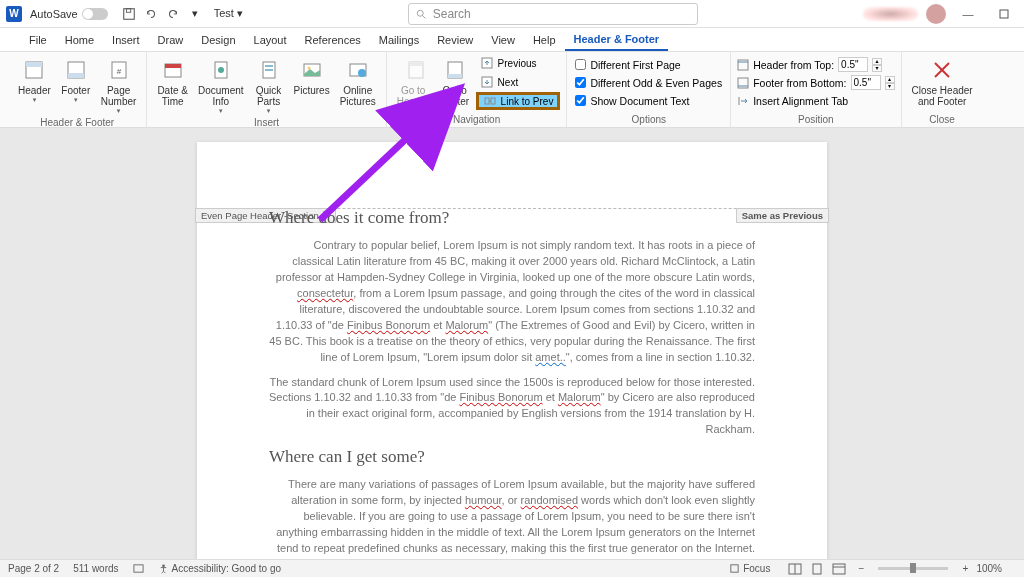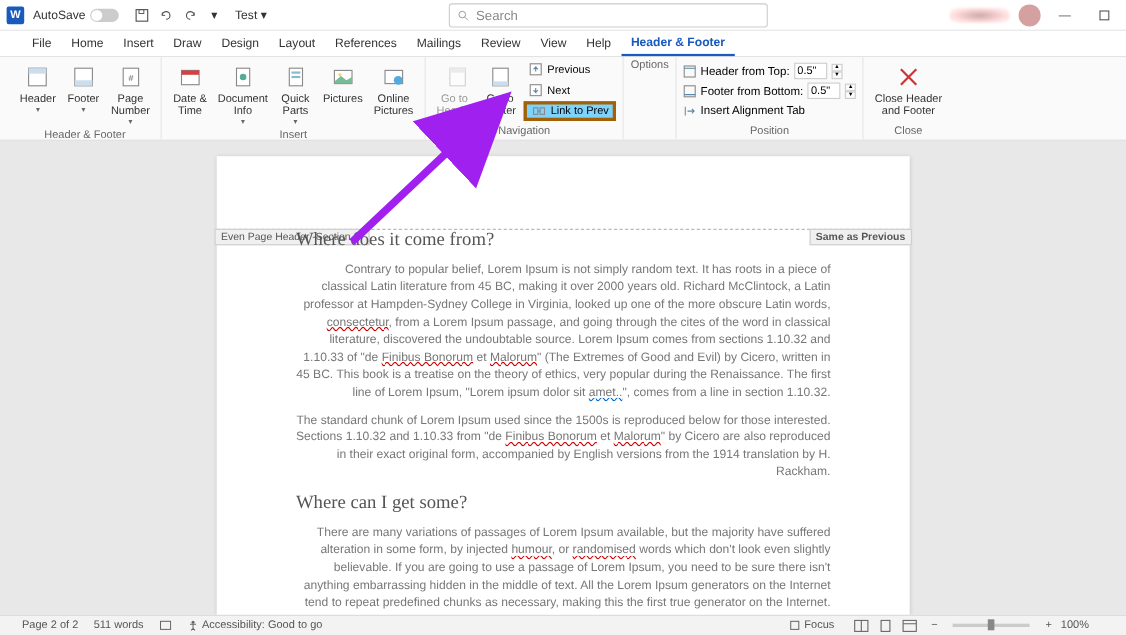--- a/index.html
+++ b/index.html
@@ -58,21 +58,21 @@
 .page-body h2 { font-family: Georgia, serif; font-size: 17px; color: #555; font-weight: normal; margin-bottom: 10px; margin-top: 0; }
 .page-body h2.second { }
 .page-body p { font-size: 11px; line-height: 1.45; color: #777; margin-bottom: 9px; text-align: right; }
 .wavy { text-decoration: underline wavy #c00 1px; text-underline-offset: 1px; }
 .wavyb { text-decoration: underline wavy #06c 1px; text-underline-offset: 1px; }
 
 
 .arrow-svg { position: absolute; top: 70px; left: 310px; width: 170px; height: 160px; pointer-events: none; z-index: 100; }
 
 
-.statusbar { position: absolute; bottom: 0; left: 0; right: 0; height: 18px; background: #f3f3f3; border-top: 1px solid #ddd; display: flex; align-items: center; padding: 0 20px; font-size: 10px; color: #555; }
+.statusbar { position: absolute; bottom: 0; left: 0; right: 0; height: 18px; background: #f3f3f3; border-top: 1px solid #ddd; display: flex; align-items: center; padding: 0 8px; font-size: 10px; color: #555; }
 .statusbar .sitem { margin-right: 14px; display: flex; align-items: center; gap: 3px; }
 .statusbar .spacer { flex: 1; }
 .statusbar .view-btn { width: 22px; height: 16px; display: flex; align-items: center; justify-content: center; cursor: pointer; }
 .statusbar .zoom-slider { width: 70px; height: 3px; background: #ccc; margin: 0 6px; position: relative; }
 .statusbar .zoom-slider::after { content: ""; width: 6px; height: 10px; background: #888; position: absolute; left: 32px; top: -4px; }
 
 svg { display: block; }
 </style>
 </head>
 <body>
@@ -283,20 +283,36 @@
               </svg>
             </div>
             <span>Link to Prev</span>
           </div>
       </div>
     </div>
     <div class="ribbon-group-label">Navigation</div>
   </div>
 
   <div class="ribbon-group">
+    <div class="ribbon-group-body">
+      <div class="small-list" style="padding-top:2px">
+        <div class="check-row">
+            <input type="checkbox" style="">
+            <span>Different First Page</span>
+          </div>
+        <div class="check-row">
+            <input type="checkbox" checked="" style="">
+            <span>Different Odd &amp; Even Pages</span>
+          </div>
+        <div class="check-row">
+            <input type="checkbox" checked="" style="">
+            <span>Show Document Text</span>
+          </div>
+      </div>
+    </div>
     <div class="ribbon-group-label">Options</div>
   </div>
 
   <div class="ribbon-group">
     <div class="ribbon-group-body">
       <div class="small-list" style="padding-top:2px">
         <div class="pos-row">
             <svg width="12" height="12" viewBox="0 0 12 12">
               <rect x="1" y="1" width="10" height="10" fill="none" stroke="#888"></rect>
               <line x1="1" y1="3" x2="11" y2="3" stroke="#58a"></line>

